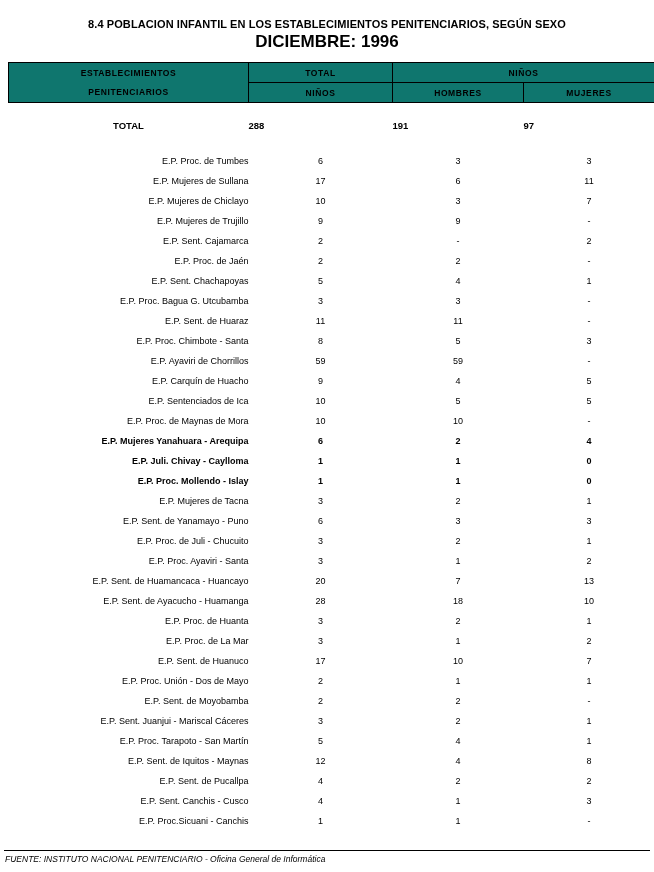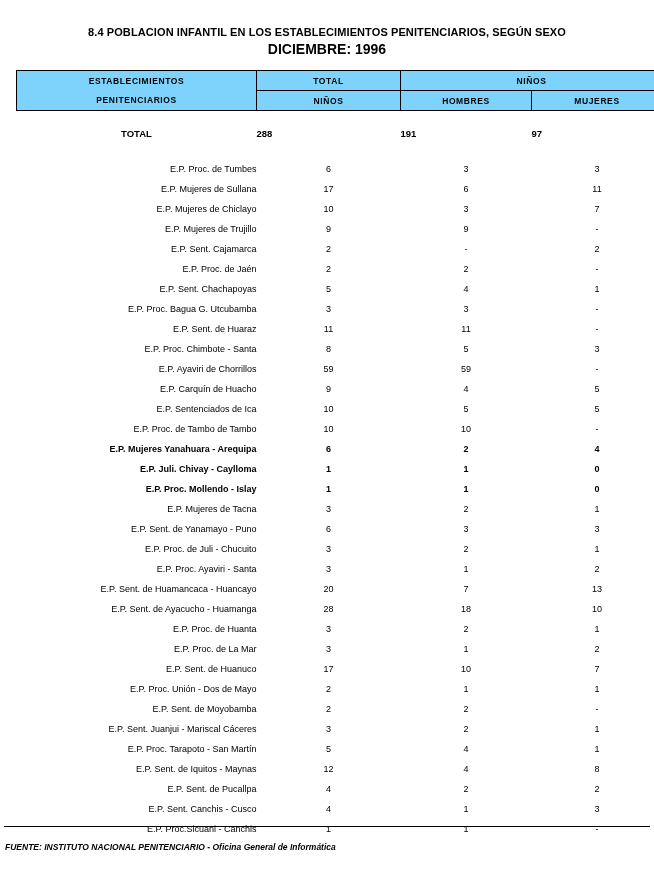--- a/index.html
+++ b/index.html
@@ -12,51 +12,51 @@
     height: 872px;
     font-family: "Liberation Sans", sans-serif;
     color: #000000;
     position: relative;
     overflow: hidden;
   }
   .page {
     width: 654px;
     height: 872px;
     box-sizing: border-box;
-    padding: 16px;
+    padding: 8px;
     position: relative;
   }
   .title-block {
     text-align: center;
     padding: 9px 20px 0 20px;
   }
   .title-line1 {
     font-size: 11px;
     font-weight: bold;
     letter-spacing: 0.1px;
     line-height: 15px;
   }
   .title-line2 {
-    font-size: 14px;
+    font-size: 17px;
     font-weight: bold;
     line-height: 15px;
     margin-top: 2px;
   }
   table.main {
     border-collapse: collapse;
     width: 646px;
     margin: 13px auto 0 auto;
     table-layout: fixed;
   }
   table.main th, table.main td {
     padding: 0;
     margin: 0;
   }
   .hdr-cell {
-    background: #7dd3fc;
+    background: #0f766e;
     border: 1px solid #000000;
     text-align: center;
     font-size: 8.5px;
     letter-spacing: 0.6px;
     color: #000000;
     height: 19px;
     vertical-align: middle;
   }
   .hdr-cell.two-line {
     height: 38px;
@@ -108,26 +108,25 @@
   tr.data-row.bold td {
     font-weight: bold;
   }
   .rule {
     border-top: 1px solid #000000;
     width: 646px;
     margin: 6px auto 0 auto;
   }
   .source {
     width: 646px;
-    margin: 12px auto;
+    margin: 0 auto;
     font-size: 8.5px;
     font-style: italic;
     padding-top: 3px;
     padding-left: 2px;
-    font-weight: bold;
   }
   .footer-wrap {
     position: absolute;
     left: 0;
     right: 0;
     bottom: 8px;
   }
 </style>
 </head>
 <body>
@@ -246,21 +245,21 @@
           <td class="num">4</td>
           <td class="num">5</td>
         </tr>
         <tr class="data-row">
           <td class="c-estab">E.P. Sentenciados de Ica</td>
           <td class="num">10</td>
           <td class="num">5</td>
           <td class="num">5</td>
         </tr>
         <tr class="data-row">
-          <td class="c-estab">E.P. Proc. de Tambo de Tambo</td>
+          <td class="c-estab">E.P. Proc. de Maynas de Mora</td>
           <td class="num">10</td>
           <td class="num">10</td>
           <td class="num">-</td>
         </tr>
         <tr class="data-row bold">
           <td class="c-estab">E.P. Mujeres Yanahuara - Arequipa</td>
           <td class="num">6</td>
           <td class="num">2</td>
           <td class="num">4</td>
         </tr>

